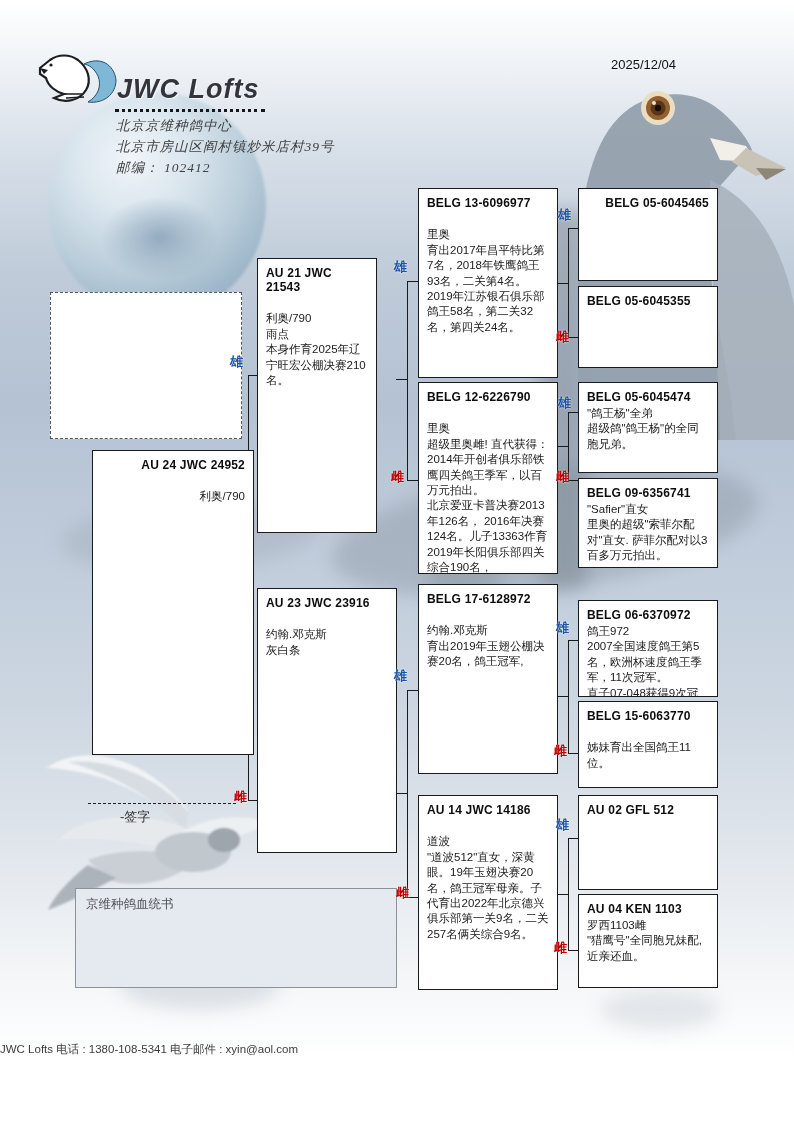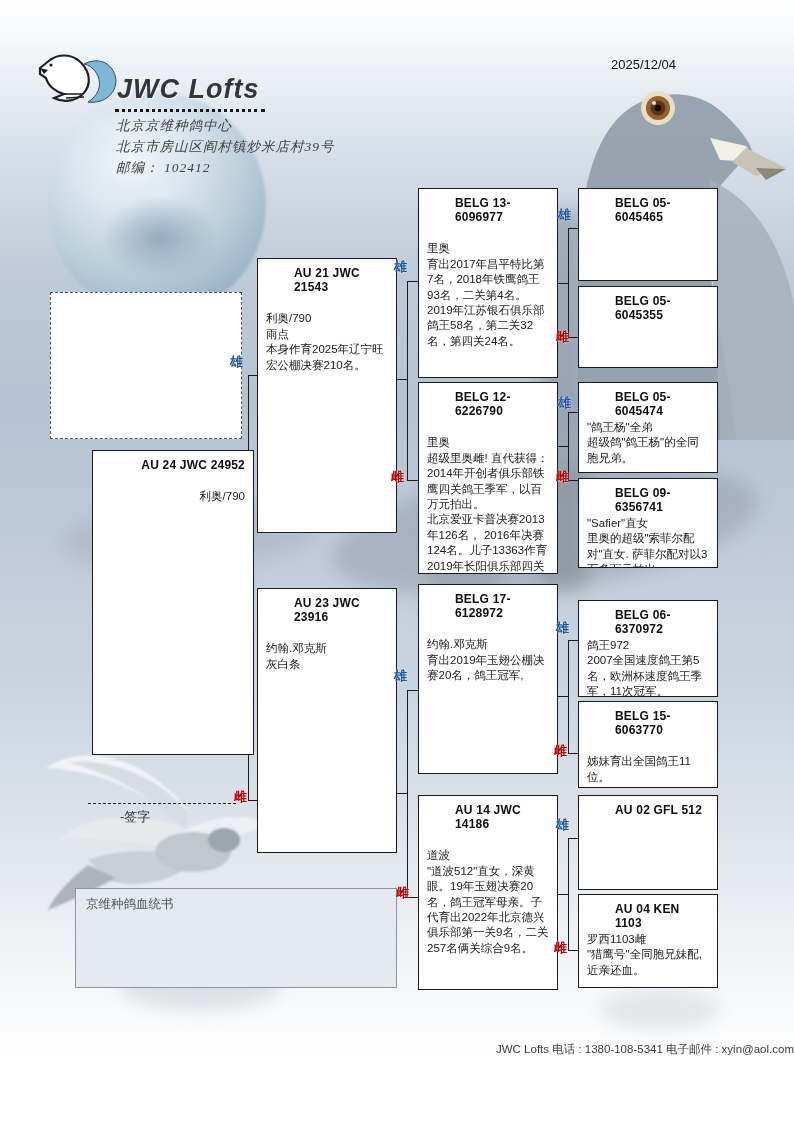--- a/index.html
+++ b/index.html
@@ -32,41 +32,41 @@
     font-style:italic;color:#33343c;letter-spacing:1px;text-shadow:1px 1px 1px rgba(255,255,255,.8);}
   .brand-rule{position:absolute;left:115px;top:109px;width:150px;z-index:3;
     border-top:3px dotted #15151a;}
   .org-block{position:absolute;left:116px;top:116px;z-index:3;font-family:"Liberation Serif",serif;
     font-style:italic;color:#404040;font-size:13.5px;line-height:1.55;letter-spacing:1px;}
   .doc-date{position:absolute;left:611px;top:57px;z-index:3;font-size:13px;color:#111;}
 
   
   .pbox{position:absolute;background:#ffffff;border:1px solid #1a1a1a;z-index:2;
     padding:7px 8px;box-sizing:border-box;overflow:hidden;}
-  .pbox .ring{font-size:12px;font-weight:bold;color:#0d0d0d;letter-spacing:.2px;margin-left:28px;}
+  .pbox .ring{font-size:12px;font-weight:bold;color:#0d0d0d;letter-spacing:.2px;}
   .pbox .desc{font-size:11.5px;line-height:1.34;margin-top:2px;color:#202020;white-space:pre-line;}
   .photo-box{position:absolute;left:50px;top:292px;width:190px;height:145px;z-index:2;
     background:#ffffff;border:1px dashed #555;}
 
   
   .hline{position:absolute;height:1px;background:#1a1a1a;z-index:1;}
   .vline{position:absolute;width:1px;background:#1a1a1a;z-index:1;}
   .marker{position:absolute;z-index:3;font-size:13px;font-weight:bold;line-height:1;
     text-shadow:0 0 2px rgba(255,255,255,.9);}
   .m-sire{color:#1a54a7;}
   .m-dam{color:#c00000;}
 
   
   .sig-line{position:absolute;left:88px;top:803px;width:148px;z-index:2;border-top:1px dashed #222;}
   .sig-label{position:absolute;left:120px;top:808px;z-index:2;font-size:13px;color:#333;
     font-family:Liberation Sans, sans-serif;}
   .cert-box{position:absolute;left:75px;top:888px;width:322px;height:100px;z-index:2;
     background:#e5eaf1;border:1px solid #8d929a;box-sizing:border-box;padding:7px 10px;}
   .cert-label{font-size:12.5px;color:#4c4f55;}
-  .footer{position:absolute;left:0;top:1042px;width:794px;z-index:3;text-align:right;
+  .footer{position:absolute;left:0;top:1042px;width:794px;z-index:3;text-align:left;
     font-size:11.5px;color:#3c3c3c;}
 </style>
 </head>
 <body>
 
 <div class="page">
 
   <div class="bg">
     <div class="bg-grad"></div>
     <div class="bg-globe"></div>
@@ -117,21 +117,21 @@
   <div class="doc-date">2025/12/04</div>
 
   <div class="photo-box"></div>
 
   <div class="pbox" style="left:92px;top:450px;width:162px;height:305px;text-align:right;">
     <div class="ring">AU 24 JWC 24952</div>
     <div class="desc">
 利奥/790</div>
   </div>
 
-  <div class="pbox" style="left:257px;top:258px;width:140px;height:275px;">
+  <div class="pbox" style="left:257px;top:258px;width:120px;height:275px;">
     <div class="ring">AU 21 JWC 21543</div>
     <div class="desc">
 利奥/790
  雨点
 本身作育2025年辽宁旺宏公棚决赛210名。</div>
   </div>
   <div class="pbox" style="left:257px;top:588px;width:140px;height:265px;">
     <div class="ring">AU 23 JWC 23916</div>
     <div class="desc">
 约翰.邓克斯
@@ -159,21 +159,21 @@
 约翰.邓克斯
 育出2019年玉翅公棚决赛20名，鸽王冠军,</div>
   </div>
   <div class="pbox" style="left:418px;top:795px;width:140px;height:195px;">
     <div class="ring">AU 14 JWC 14186</div>
     <div class="desc">
 道波
 "道波512"直女，深黄眼。19年玉翅决赛20名，鸽王冠军母亲。子代育出2022年北京德兴俱乐部第一关9名，二关257名俩关综合9名。</div>
   </div>
 
-  <div class="pbox" style="left:578px;top:188px;width:140px;height:93px;">
+  <div class="pbox" style="left:578px;top:188px;width:140px;height:93px;text-align:right;">
     <div class="ring">BELG 05-6045465</div>
     <div class="desc"></div>
   </div>
   <div class="pbox" style="left:578px;top:286px;width:140px;height:82px;">
     <div class="ring">BELG 05-6045355</div>
     <div class="desc"></div>
   </div>
   <div class="pbox" style="left:578px;top:382px;width:140px;height:91px;">
     <div class="ring">BELG 05-6045474</div>
     <div class="desc">"鸽王杨"全弟

